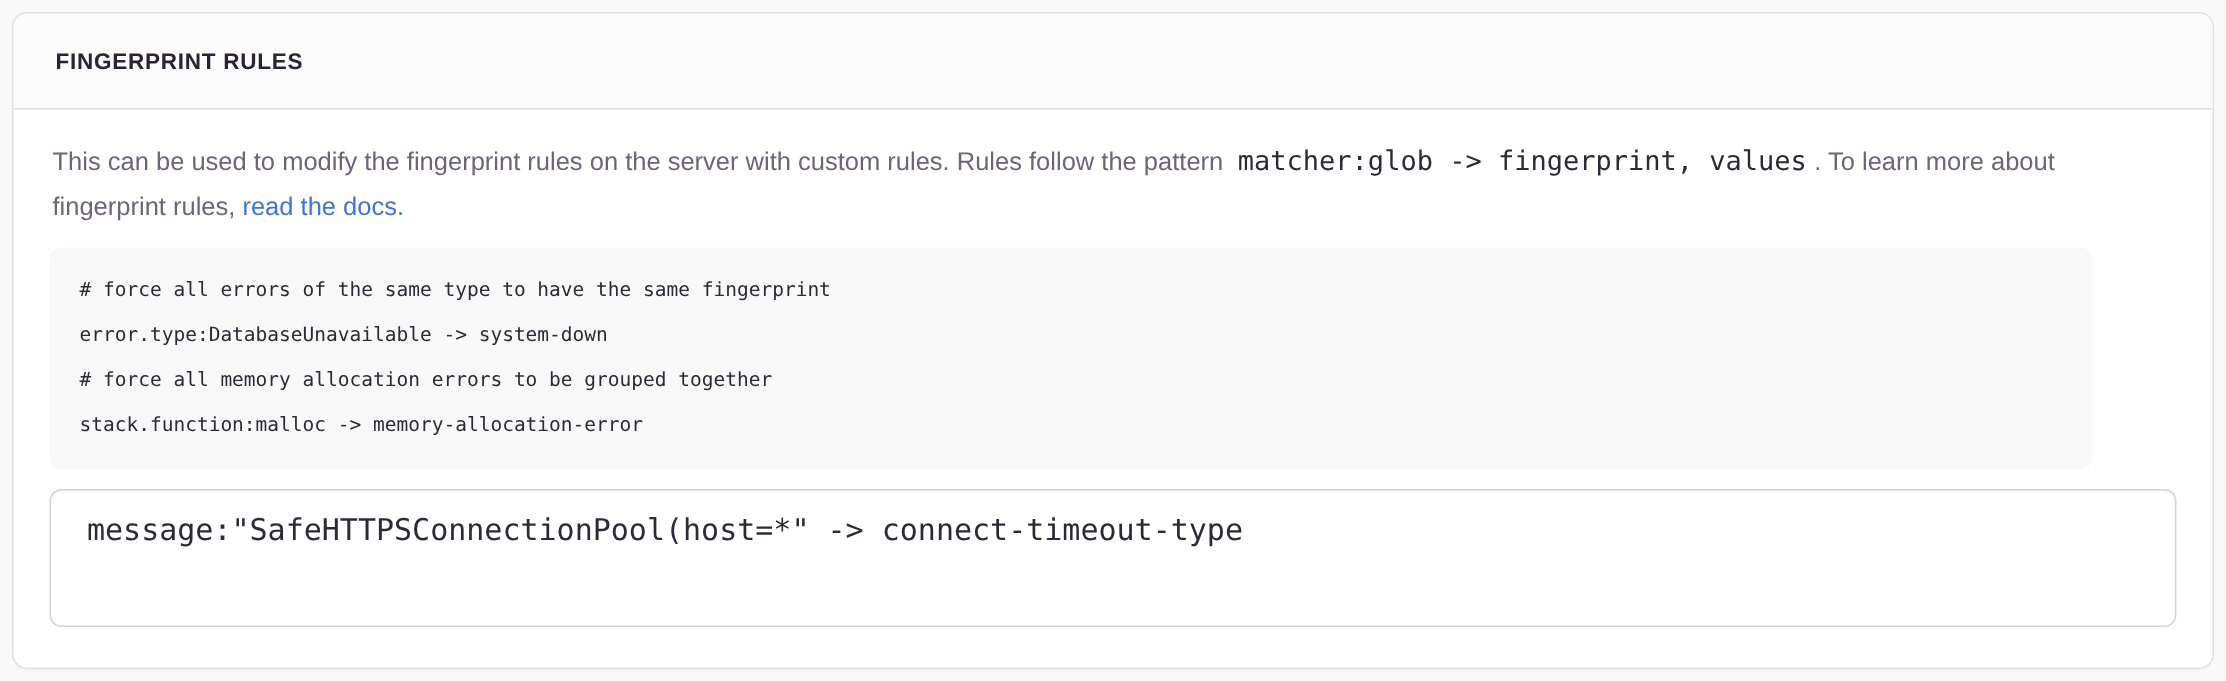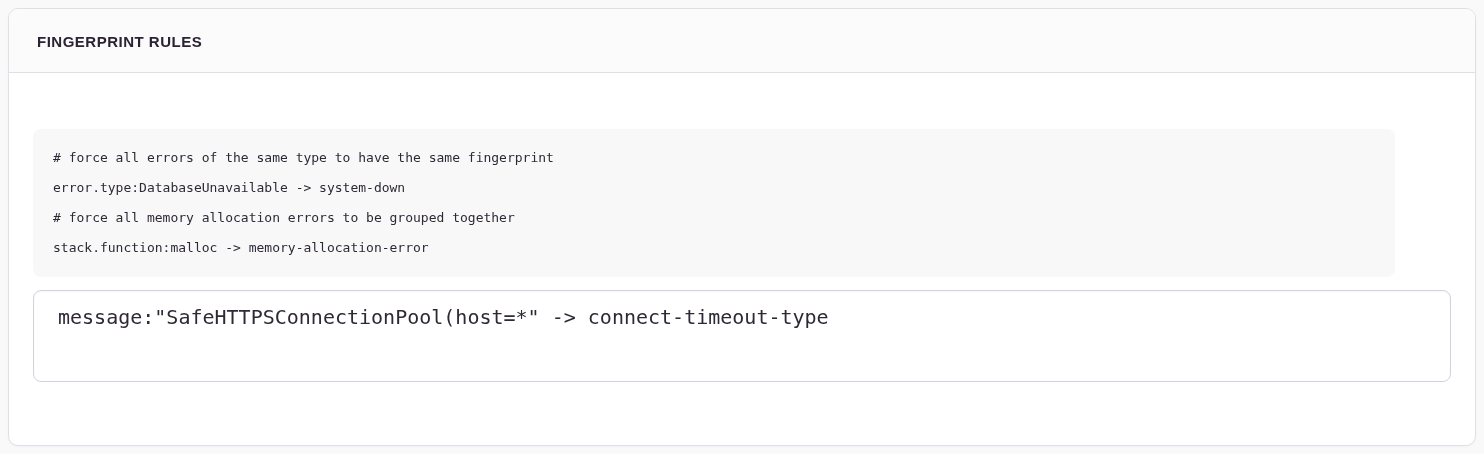--- a/index.html
+++ b/index.html
@@ -30,21 +30,20 @@
   .panel {
     box-sizing: border-box;
     height: 100%;
     background: var(--panel-bg);
     border: 1px solid var(--panel-border);
     border-radius: 10px;
     box-shadow: 0 1px 2px rgba(43,34,51,0.03);
     display: flex;
     flex-direction: column;
     overflow: hidden;
-    gap: 24px;
   }
   .panel-header {
     background: var(--header-bg);
     padding: 23px 28px 21px;
     border-bottom: 1px solid var(--panel-border);
   }
   .panel-title {
     font-size: 15px;
     line-height: 19px;
     font-weight: bold;
@@ -107,20 +106,21 @@
 </style>
 </head>
 <body>
 
 <div class="page">
   <section class="panel">
     <header class="panel-header">
       <h2 class="panel-title">FINGERPRINT RULES</h2>
     </header>
     <div class="panel-body">
+      <p class="description"><span>This can be used to modify the fingerprint rules on the server with custom rules. Rules follow the pattern </span><code class="inline-code">matcher:glob -&gt; fingerprint, values</code><span>. To learn more about fingerprint rules, </span><a class="docs-link" href="#">read the docs.</a></p>
       <pre class="example"># force all errors of the same type to have the same fingerprint
 error.type:DatabaseUnavailable -&gt; system-down
 # force all memory allocation errors to be grouped together
 stack.function:malloc -&gt; memory-allocation-error</pre>
       <textarea class="rules-textarea" spellcheck="false" style="">message:"SafeHTTPSConnectionPool(host=*" -&gt; connect-timeout-type</textarea>
     </div>
   </section>
 </div>
 
 </body></html>

